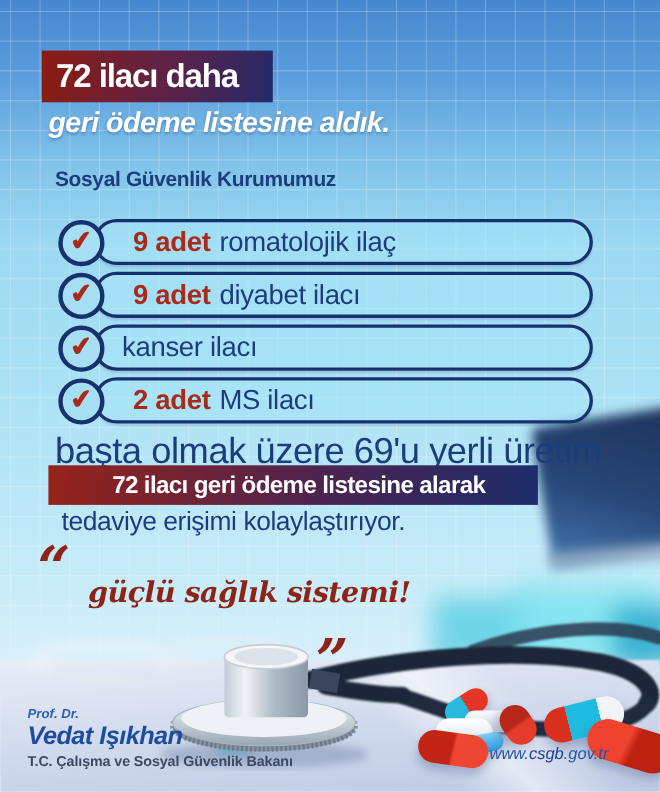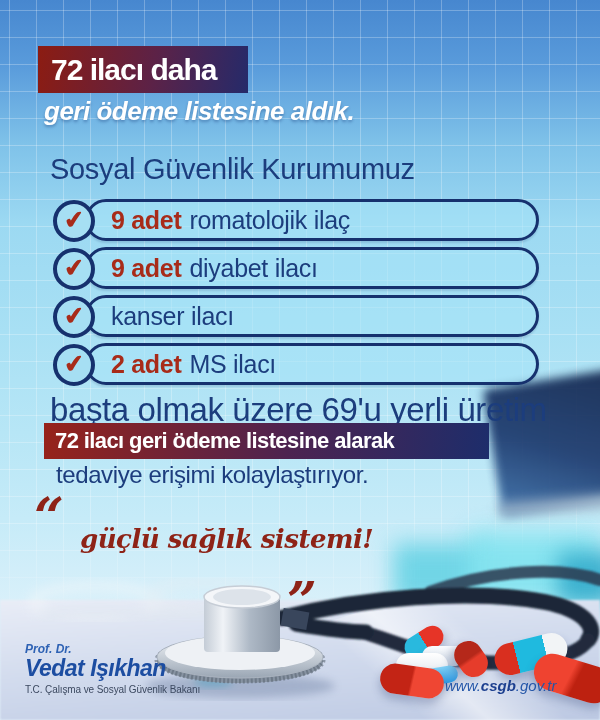--- a/index.html
+++ b/index.html
@@ -52,55 +52,55 @@
   .p-r3  {left:533px;top:660px;width:80px;height:37px;transform:rotate(17deg);
           background:linear-gradient(100deg,#ef4330 45%,#bd2110 55%);}
   
   .title-box{position:absolute;left:38px;top:46px;width:210px;height:47px;z-index:7;
              background:linear-gradient(100deg,#8c1c12 0%,#5c2247 55%,#252a6a 100%);
              display:flex;align-items:center;}
   .title-box span{color:#fff;font-size:30px;font-weight:800;letter-spacing:-1px;padding-left:13px;}
   .subtitle{position:absolute;left:44px;top:96px;z-index:7;color:#fff;font-size:26px;
             font-weight:700;font-style:italic;letter-spacing:-.5px;
             text-shadow:0 2px 3px rgba(25,60,120,.4);}
-  .org{position:absolute;left:50px;top:153px;z-index:7;color:#1c3d7d;font-size:29px;
-       font-weight:400;letter-spacing:-.3px;}
+  .org{position:absolute;left:50px;top:153px;z-index:7;color:#1c3d7d;font-size:19px;
+       font-weight:700;letter-spacing:-.3px;}
   .rows{position:absolute;left:0;top:199px;z-index:7;width:600px;}
   .row{position:absolute;left:0;width:600px;height:44px;}
   .pill{position:absolute;left:85px;top:0;width:425px;height:36px;border:3.5px solid #16316e;
         border-radius:22px;background:rgba(166,227,248,.55);
         box-shadow:0 2px 2px rgba(20,50,100,.15);
         display:flex;align-items:center;padding-left:23px;}
-  .pill .count{color:#a82b19;font-weight:800;font-size:25px;margin-right:8px;letter-spacing:-.3px;}
+  .pill .count{color:#a82b19;font-weight:800;font-size:25px;margin-right:8px;letter-spacing:-.3px;margin-left:10px;}
   .pill .lbl{color:#1c3d7d;font-size:25px;letter-spacing:-.3px;}
   .check-circle{position:absolute;left:53px;top:1px;width:34px;height:34px;border:4px solid #16316e;
         border-radius:50%;background:#a6dff3;display:flex;align-items:center;justify-content:center;}
   .check{color:#a82b19;font-size:24px;font-weight:700;transform:rotate(-6deg);margin-top:-3px;}
   .para1{position:absolute;left:50px;top:391px;z-index:7;color:#1c3d7d;font-size:33px;letter-spacing:-.4px;}
   .hl-box{position:absolute;left:44px;top:423px;width:445px;height:36px;z-index:7;
           background:linear-gradient(97deg,#97231a 0%,#4d2350 55%,#1d2d6b 100%);
           display:flex;align-items:center;}
-  .hl-box span{color:#fff;font-size:22px;font-weight:800;letter-spacing:-.6px;padding-left:11px;white-space:nowrap;}
+  .hl-box span{color:#fff;font-size:22px;font-weight:800;letter-spacing:-.6px;padding-left:11px;white-space:nowrap;margin-left:47px;}
   .para2{position:absolute;left:56px;top:461px;z-index:7;color:#1c3d7d;font-size:24px;letter-spacing:-.4px;}
   .quote{position:absolute;left:0;top:0;z-index:7;color:#8e2317;font-family:"DejaVu Serif",serif;
          font-style:italic;font-weight:700;}
   .q-open{position:absolute;left:34px;top:486px;font-size:52px;z-index:7;color:#8e2317;
           font-family:"DejaVu Serif",serif;font-weight:700;}
   .q-l1{position:absolute;left:64px;top:506px;z-index:7;font-size:26px;letter-spacing:-.5px;}
   .q-l2{position:absolute;left:80px;top:524px;z-index:7;font-size:26px;letter-spacing:-.5px;}
   .q-close{position:absolute;left:288px;top:540px;font-size:52px;z-index:7;color:#8e2317;
            font-family:"DejaVu Serif",serif;font-weight:700;}
   .sig{position:absolute;left:25px;top:643px;z-index:7;line-height:1;}
   .sig .pre{display:block;color:#2e62b4;font-size:12px;font-style:italic;font-weight:700;margin-bottom:2px;}
   .sig .name{display:block;color:#1c4da1;font-size:23px;font-style:italic;font-weight:800;
              letter-spacing:-.5px;margin-bottom:5px;}
-  .sig .role{display:block;color:#3c4960;font-size:10px;font-weight:400;letter-spacing:-.1px;}
+  .sig .role{display:block;color:#3c4960;font-size:13px;font-weight:700;letter-spacing:-.1px;}
   .url{position:absolute;left:445px;top:677px;z-index:6;font-size:15px;font-style:italic;
        color:#2456a8;white-space:nowrap;}
-  .url .b{font-weight:700;color:#1c3f8f;}
+  .url .b{font-weight:400;color:#1c3f8f;}
 </style>
 </head>
 <body>
 
 <div class="stage">
 
   <div class="grid"></div>
 
   <div class="monitor"></div>
   <div class="shelf"></div>

